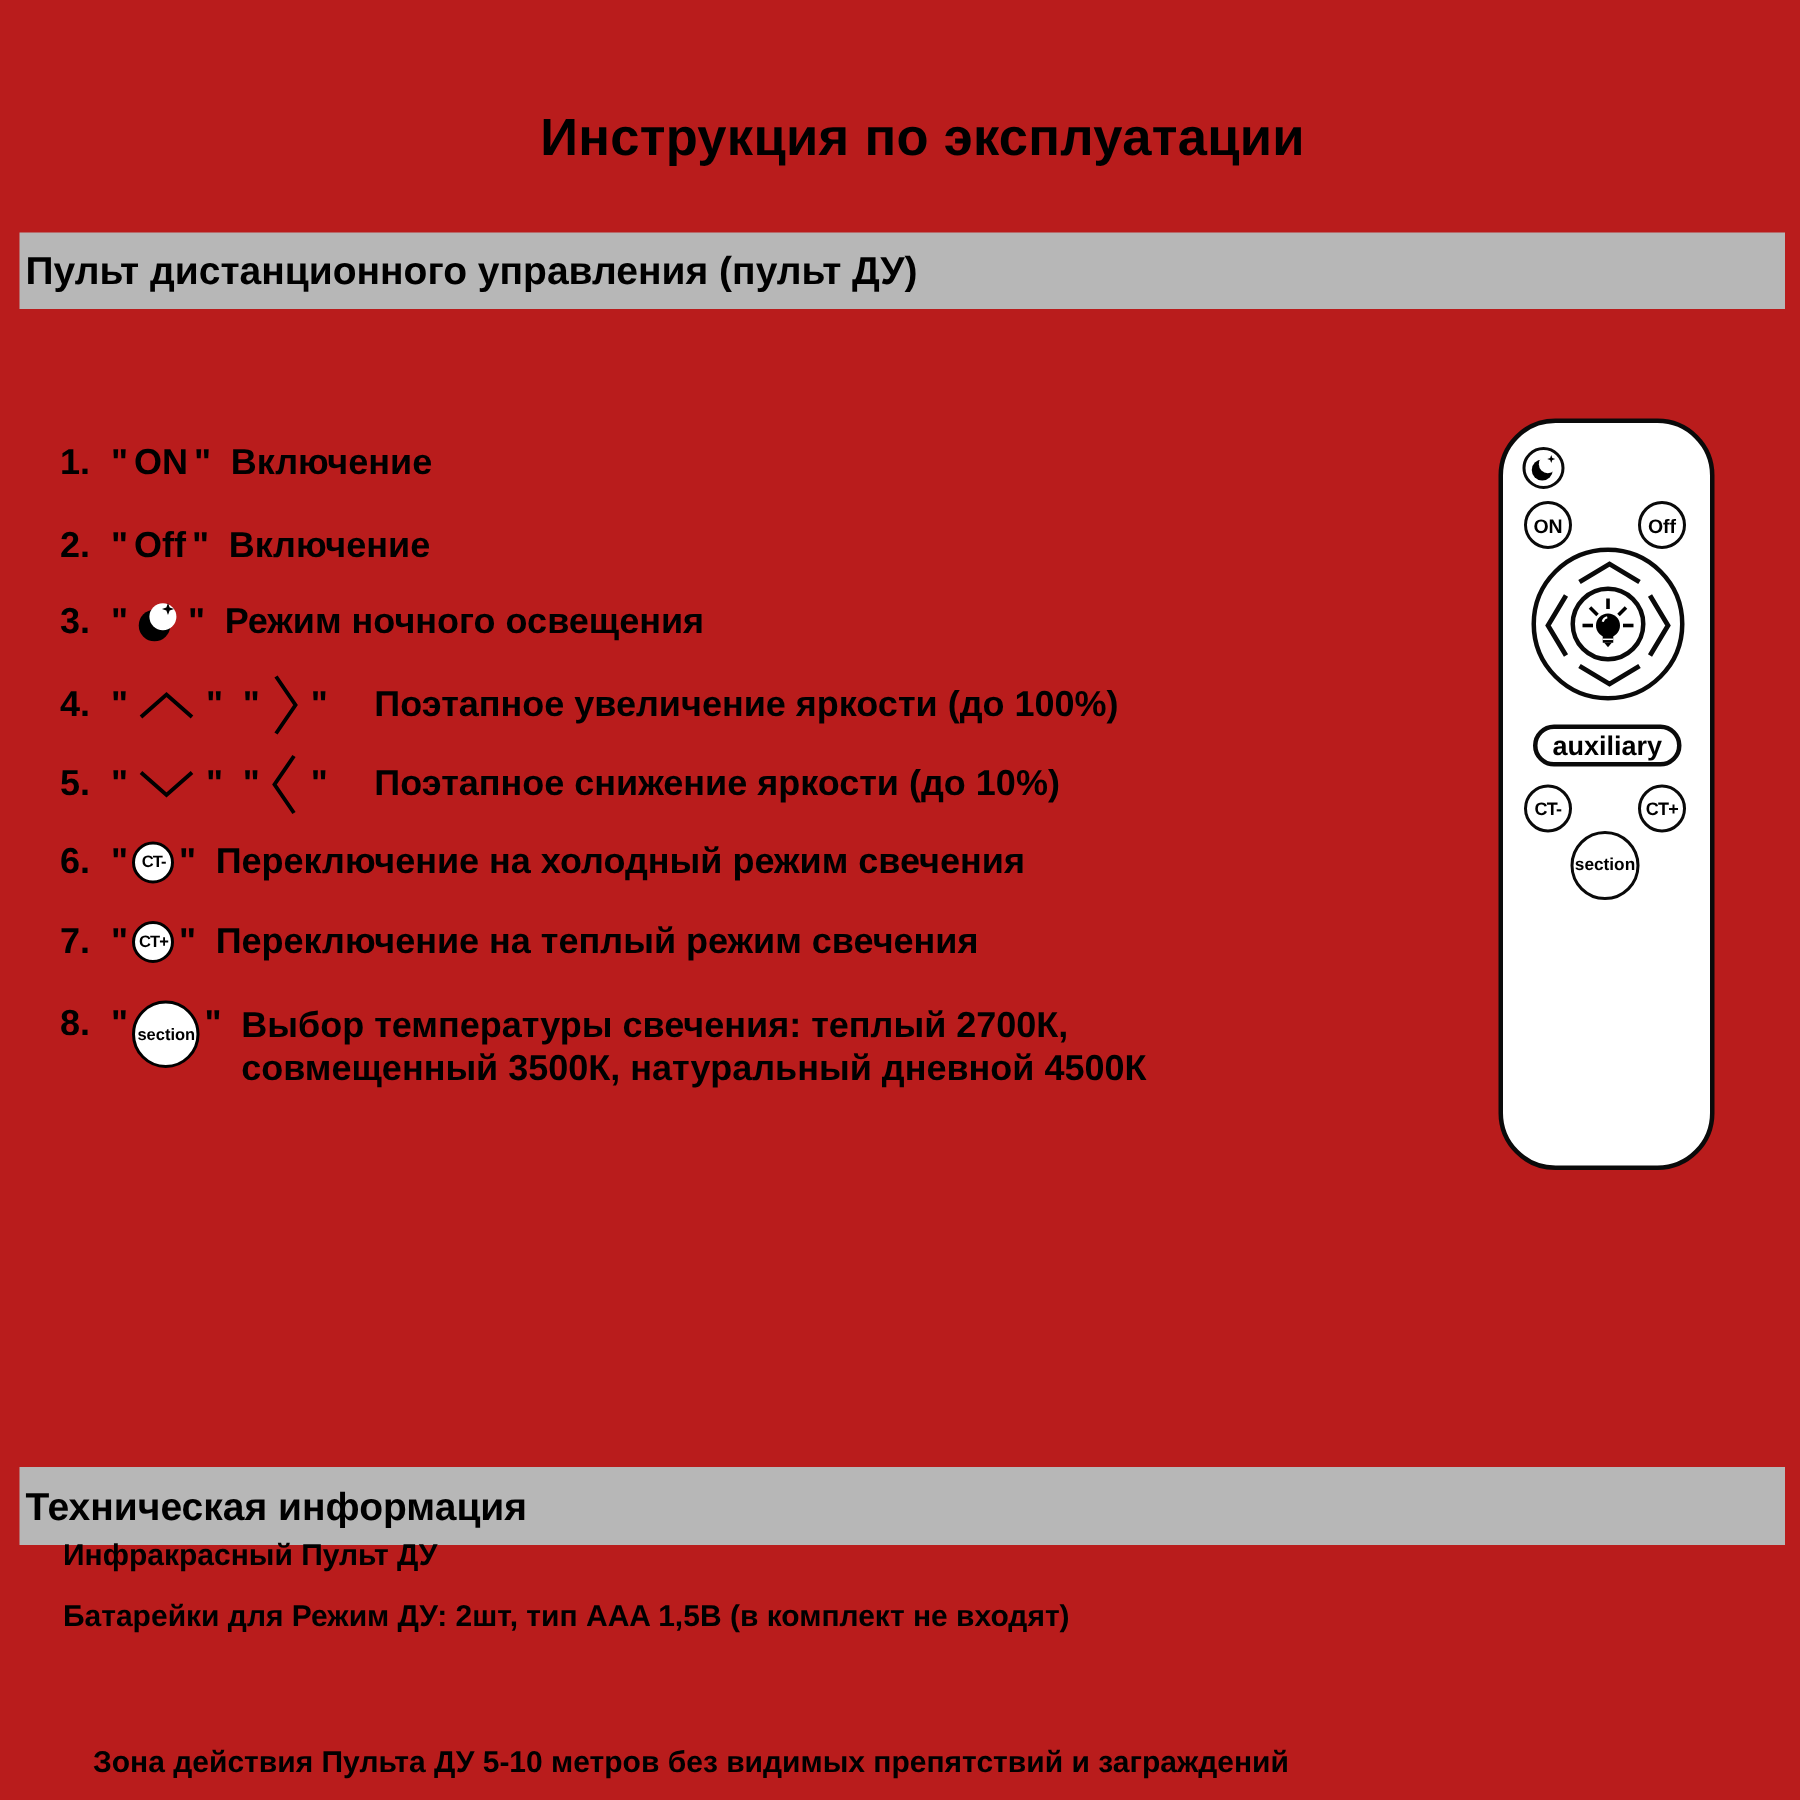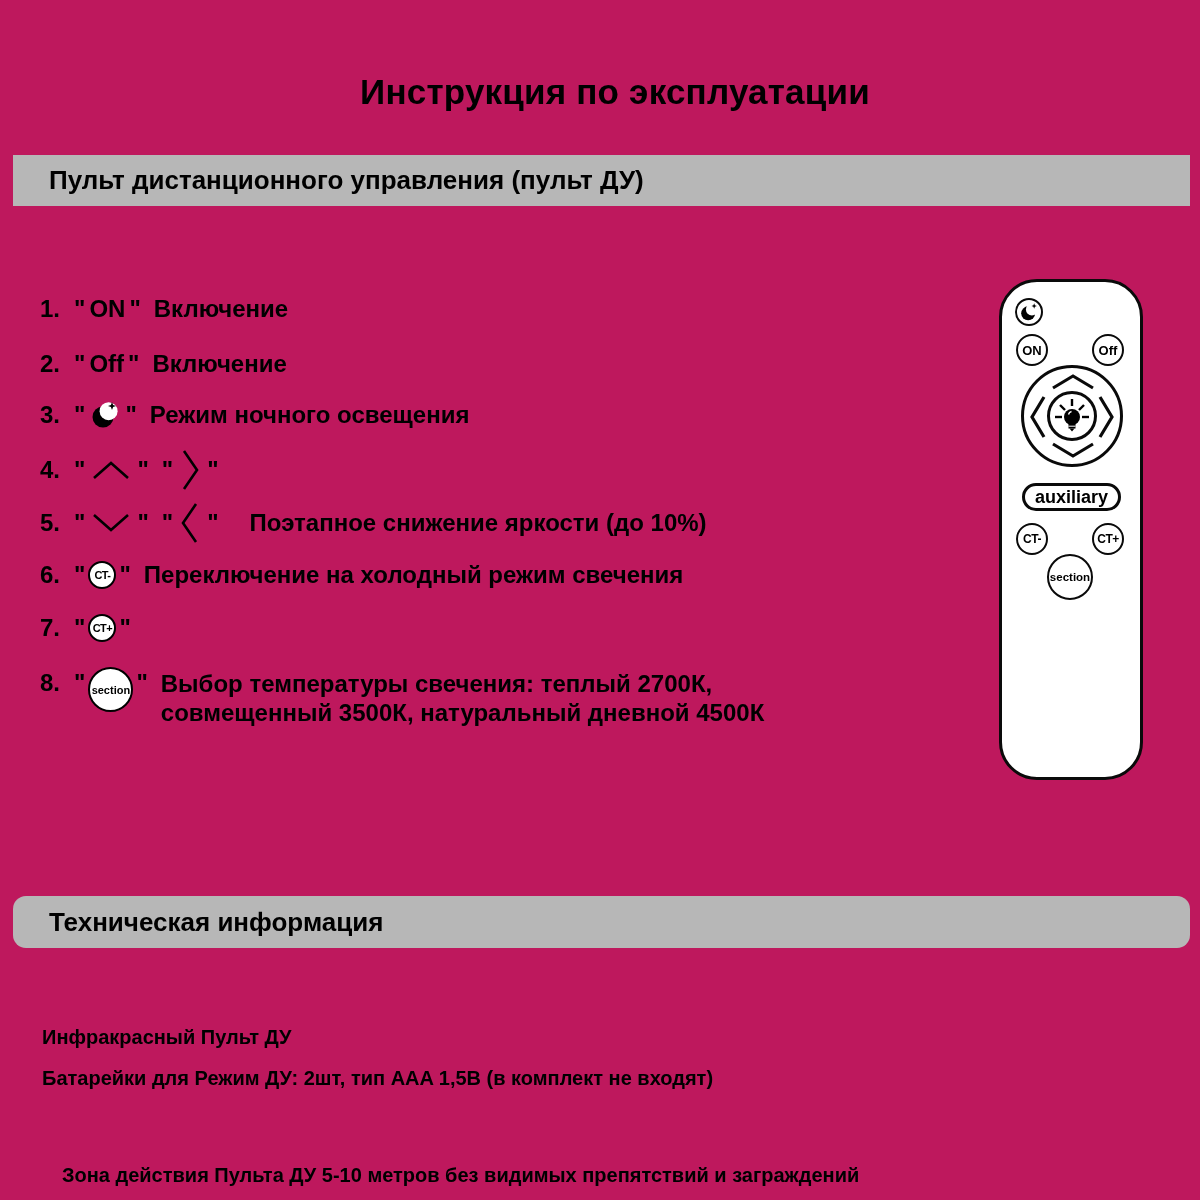--- a/index.html
+++ b/index.html
@@ -1,26 +1,26 @@
 <!DOCTYPE html>
 <html><head>
 <meta charset="utf-8">
 <style>
   * { margin:0; padding:0; box-sizing:border-box; }
   html,body { width:1200px; height:1200px; background:#ffffff; }
   body { font-family:"Liberation Sans", sans-serif; font-weight:bold; color:#000; }
-  .page { position:relative; width:1200px; height:1200px; overflow:hidden; background:#be185d; }
+  .page { position:relative; width:1200px; height:1200px; overflow:hidden; background:#b91c1c; }
 
   .title { position:absolute; top:72px; left:0; width:1230px; text-align:center;
            font-size:35px; letter-spacing:0.2px; }
 
   .banner { position:absolute; left:13px; width:1177px; background:#b7b7b7;
-            display:flex; align-items:center; padding-left:36px; font-size:26px; }
+            display:flex; align-items:center; padding-left:4px; font-size:26px; }
   .banner-remote { top:155px; height:51px; }
-  .banner-tech   { top:896px; height:52px;border-radius:13px; }
+  .banner-tech   { top:978px; height:52px; }
 
   .item { position:absolute; left:40px; display:flex; align-items:center;
           font-size:24px; white-space:nowrap; }
   .item .num { width:31px; flex:none; }
   .item .q { margin:0 3px; }
   .item .desc { margin-left:10px; }
   .item .lbl { margin:0 1px; }
 
   .i1 { top:292px; height:34px; }
   .i2 { top:347px; height:34px; }
@@ -113,20 +113,21 @@
     <span class="q">"</span>
     <svg class="chev" width="40" height="22" viewBox="0 0 40 22" style="margin:0 3px;">
       <polyline points="3,19 20,4 37,19" fill="none" stroke="#000" stroke-width="2.6"></polyline>
     </svg>
     <span class="q">"</span>
     <span class="q" style="margin-left:10px;">"</span>
     <svg class="chev" width="22" height="44" viewBox="0 0 22 44" style="margin:0 3px;">
       <polyline points="5,3 18,22 5,41" fill="none" stroke="#000" stroke-width="2.6"></polyline>
     </svg>
     <span class="q">"</span>
+    <span class="desc">Поэтапное увеличение яркости (до 100%)</span>
   </div>
 
   <div class="item i5">
     <span class="num">5.</span>
     <span class="q">"</span>
     <svg class="chev" width="40" height="22" viewBox="0 0 40 22" style="margin:0 3px;">
       <polyline points="3,3 20,18 37,3" fill="none" stroke="#000" stroke-width="2.6"></polyline>
     </svg>
     <span class="q">"</span>
     <span class="q" style="margin-left:10px;">"</span>
@@ -147,20 +148,21 @@
     <span class="desc">Переключение на холодный режим свечения</span>
   </div>
 
   <div class="item i7">
     <span class="num">7.</span>
     <span class="q">"</span>
     <span class="circle-ic ct-ic">
       <span>CT+</span>
     </span>
     <span class="q">"</span>
+    <span class="desc">Переключение на теплый режим свечения</span>
   </div>
 
   <div class="item i8">
     <span class="num">8.</span>
     <span class="q">"</span>
     <span class="circle-ic section-ic">
       <span>section</span>
     </span>
     <span class="q">"</span>
     <span class="desc">Выбор температуры свечения: теплый 2700К, совмещенный 3500К, натуральный дневной 4500К</span>

